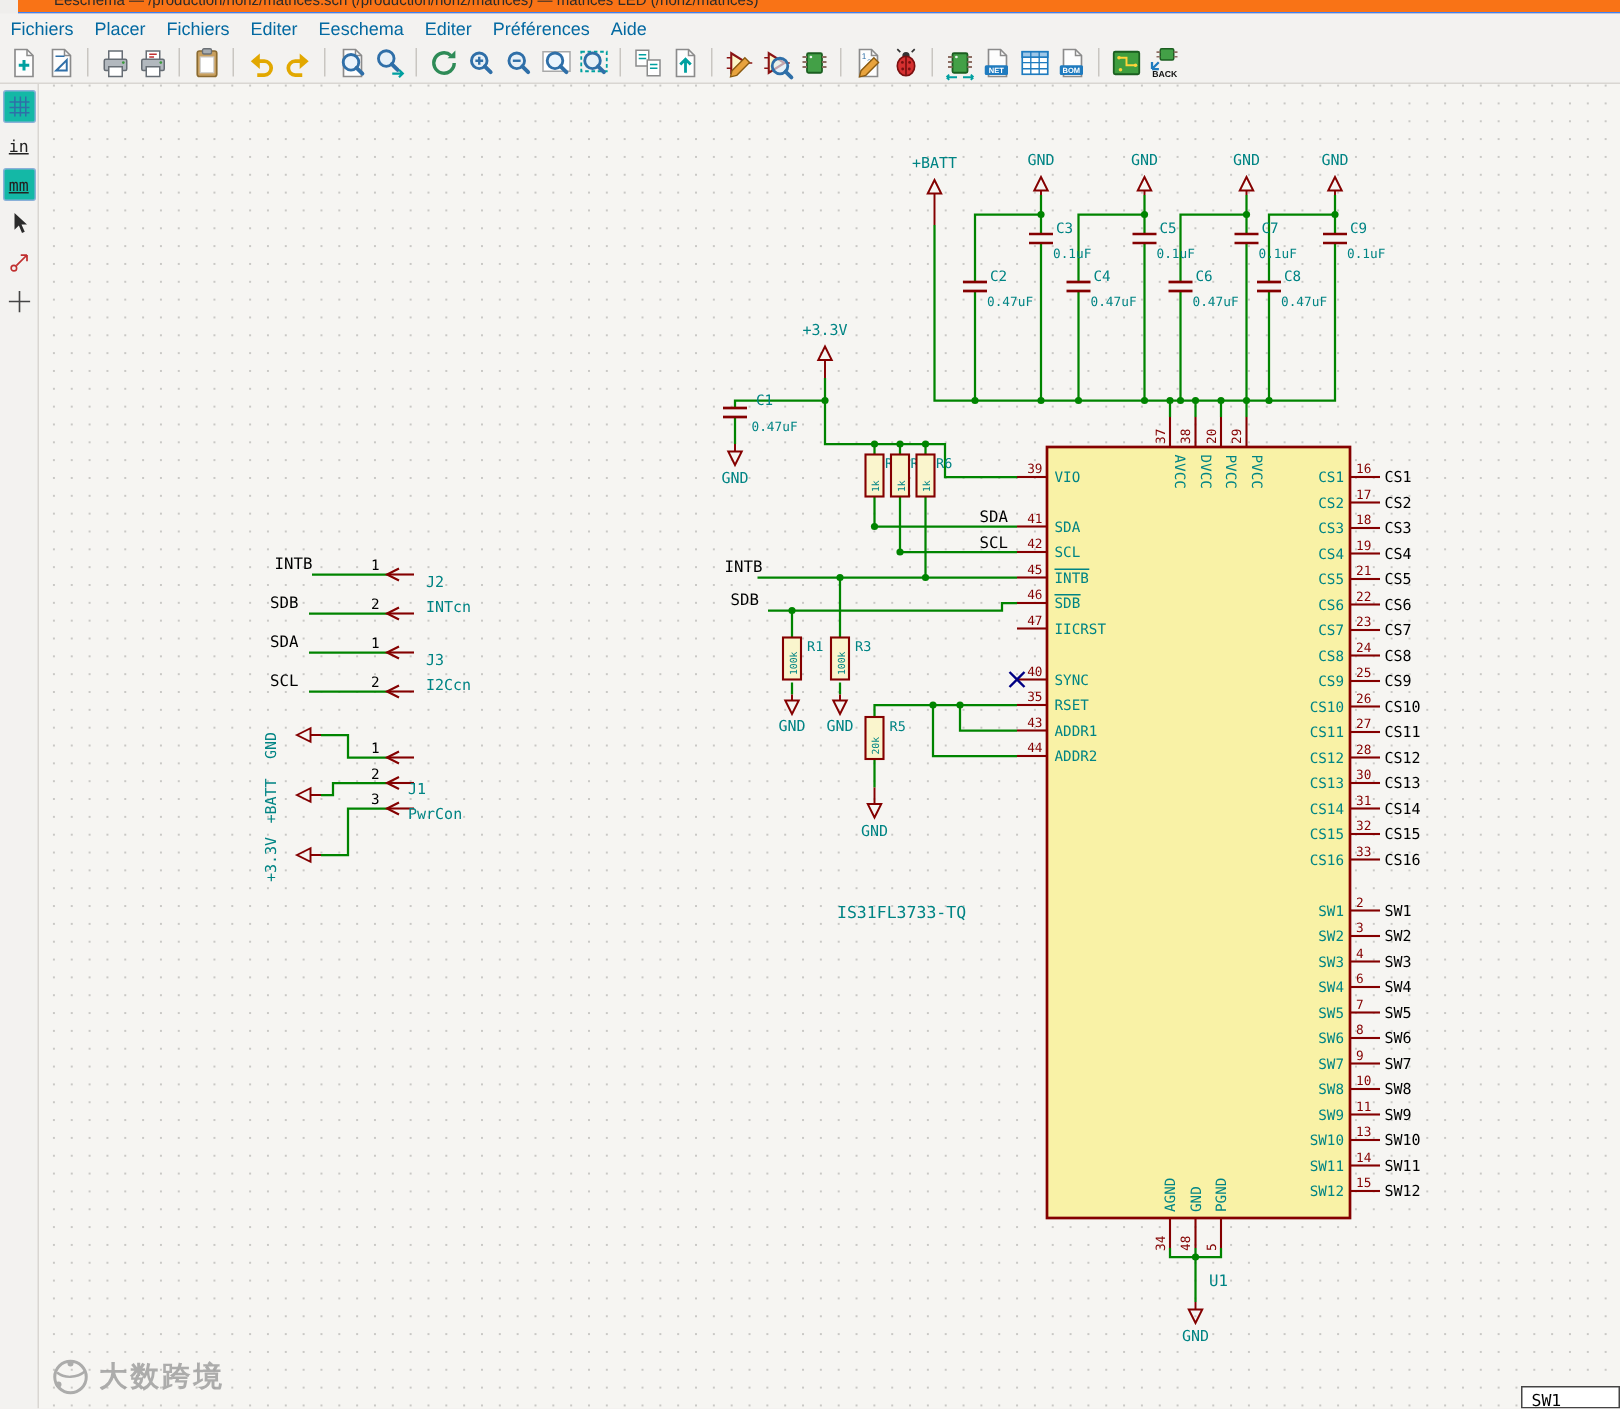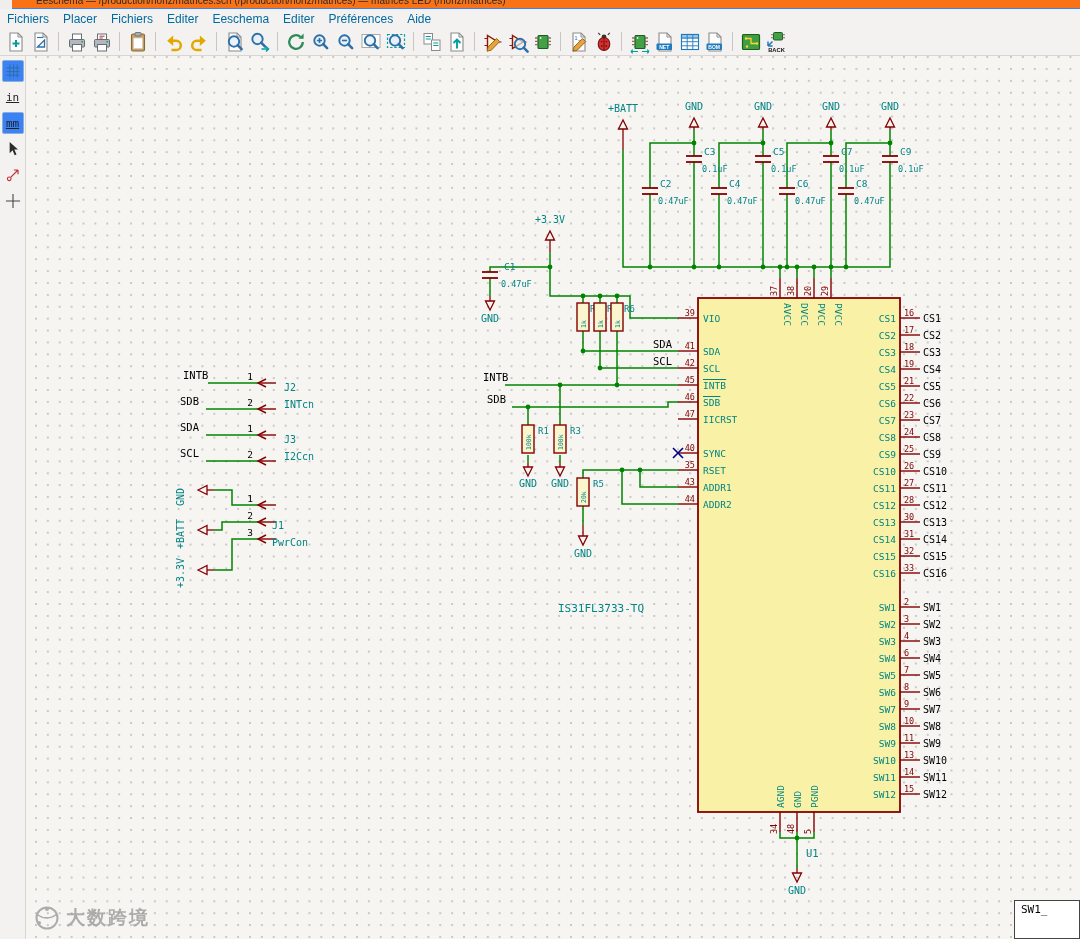--- a/index.html
+++ b/index.html
@@ -6,28 +6,28 @@
   body{width:1080px;height:939px;position:relative;overflow:hidden;background:#efeeec;font-family:"Liberation Sans",sans-serif}
   #titlebar{position:absolute;left:12px;top:0;width:100%;height:9px;background:#f97316;overflow:hidden;border-bottom:1px solid #3b82f6}
   #titlebar .t{position:absolute;left:24px;top:-5px;font-size:10px;color:#2a2a2a;white-space:nowrap}
   #menubar{position:absolute;left:0;top:9px;width:100%;height:19px;background:#f3f2f0;display:flex;align-items:center;font-size:12px;color:#0369a1}
   .menu-item{padding:2px 7px;cursor:default}
   #toolbar{position:absolute;left:0;top:28px;width:100%;height:28px;background:#f3f2f0;border-bottom:1px solid #d9d6d2;display:flex;align-items:center;padding-left:3px}
   .tbtn{width:25px;height:25px;border-radius:2px;display:flex;align-items:center;justify-content:center;flex:0 0 auto}
   .tsep{width:1px;height:19px;background:#c9c6c1;margin:0 5px;flex:0 0 auto}
   #lefttoolbar{position:absolute;left:0;top:56px;width:26px;height:883px;background:#f3f2f0;border-right:1px solid #d9d6d2;display:flex;flex-direction:column;align-items:center;padding-top:4px}
   .ltbtn{width:22px;height:22px;margin-bottom:4px;display:flex;align-items:center;justify-content:center;font-size:11px;color:#222;border:1px solid transparent;border-radius:2px}
-  .ltbtn.sel{border-color:#8ab0d8;background:#3b82f6}
+  .ltbtn.sel{border-color:#8ab0d8;background:#14b8a6}
   .ltbtn.txt{text-decoration:underline;font-family:"DejaVu Sans Mono",monospace}
   #canvas{position:absolute;left:26px;top:56px;width:1054px;height:883px;background:#f6f5f2;background-image:radial-gradient(circle,#c9c8c5 .7px,rgba(0,0,0,0) .8px);background-size:11.9px 11.9px;background-position:4px 7px}
   #schsvg{position:absolute;left:0;top:0}
   #schsvg text{font-family:"DejaVu Sans Mono",monospace}
   #watermark{position:absolute;left:8px;bottom:8px;display:flex;align-items:center;gap:6px;opacity:.8}
   #wmtext{font-size:19px;font-weight:bold;color:#9a9a9a;letter-spacing:2px;font-family:Liberation Serif, serif}
-  #cornerbox{position:absolute;right:0;bottom:0;width:66px;height:39px;background:#fff;border:1px solid #444;font-family:"DejaVu Sans Mono",monospace;font-size:11px;color:#000;padding:2px 16px 0 6px}
+  #cornerbox{position:absolute;right:0;bottom:0;width:66px;height:15px;background:#fff;border:1px solid #444;font-family:"DejaVu Sans Mono",monospace;font-size:11px;color:#000;padding:2px 16px 0 6px}
 </style>
 </head>
 <body>
 
 <div id="titlebar">
   <span class="t">Eeschema — /production/horiz/matrices.sch (/production/horiz/matrices) — matrices LED (/horiz/matrices)</span>
 </div>
 <div id="menubar">
     <span class="menu-item">Fichiers</span>
     <span class="menu-item">Placer</span>

